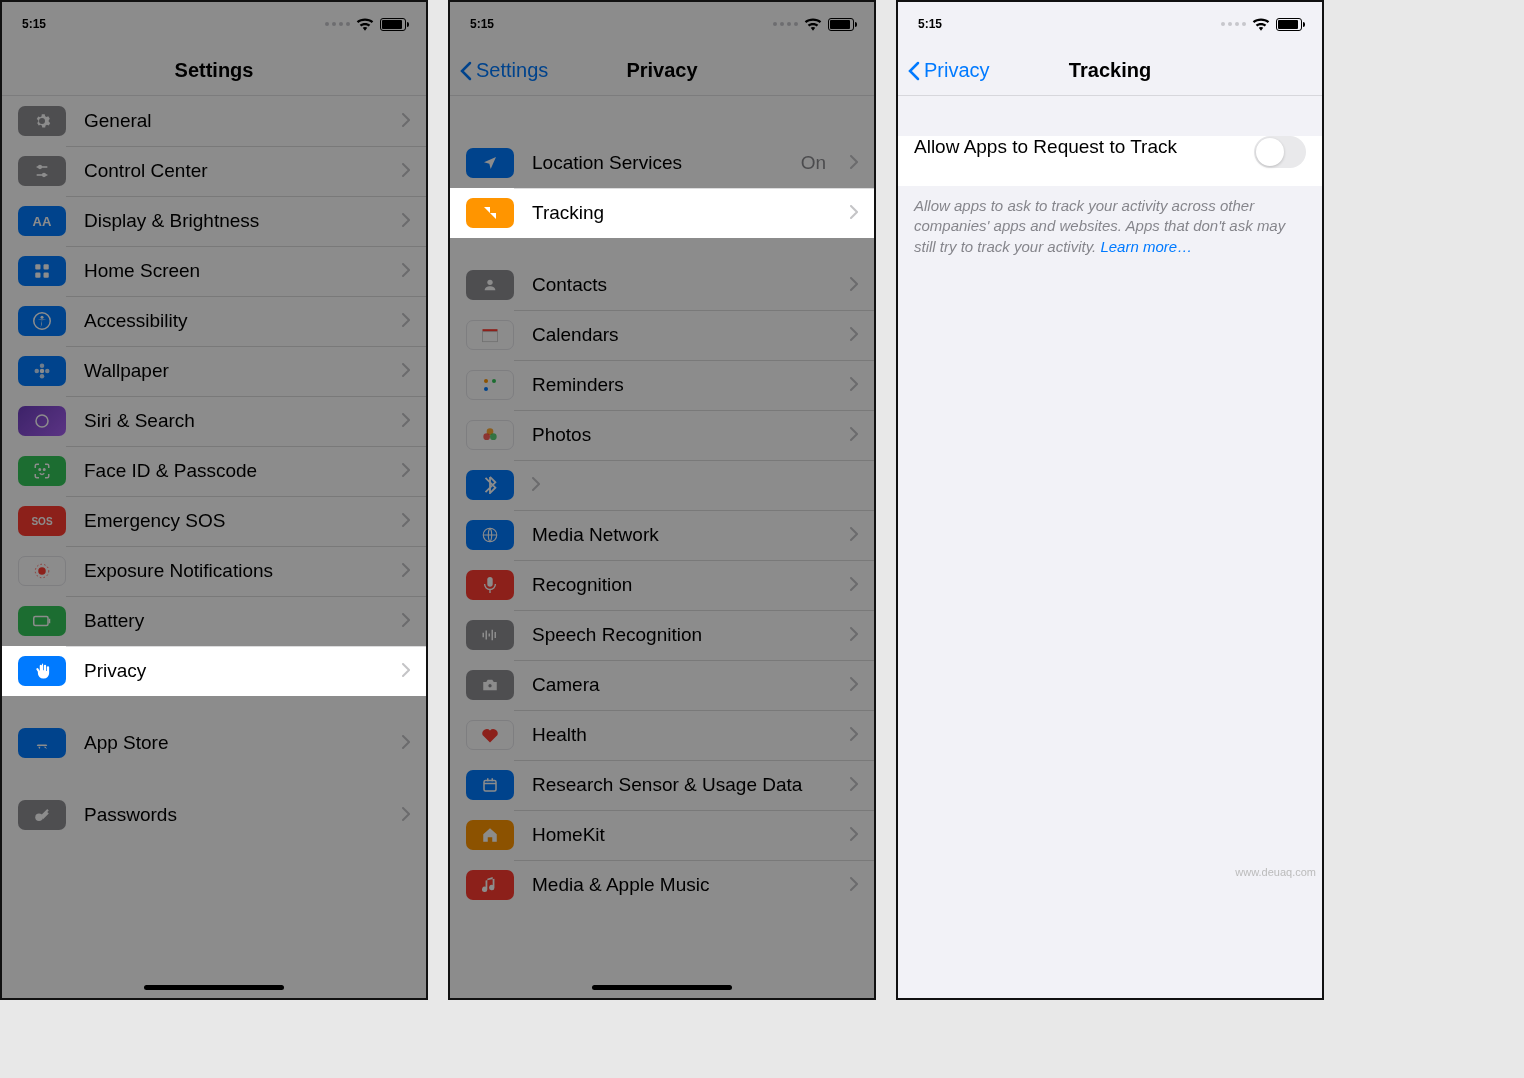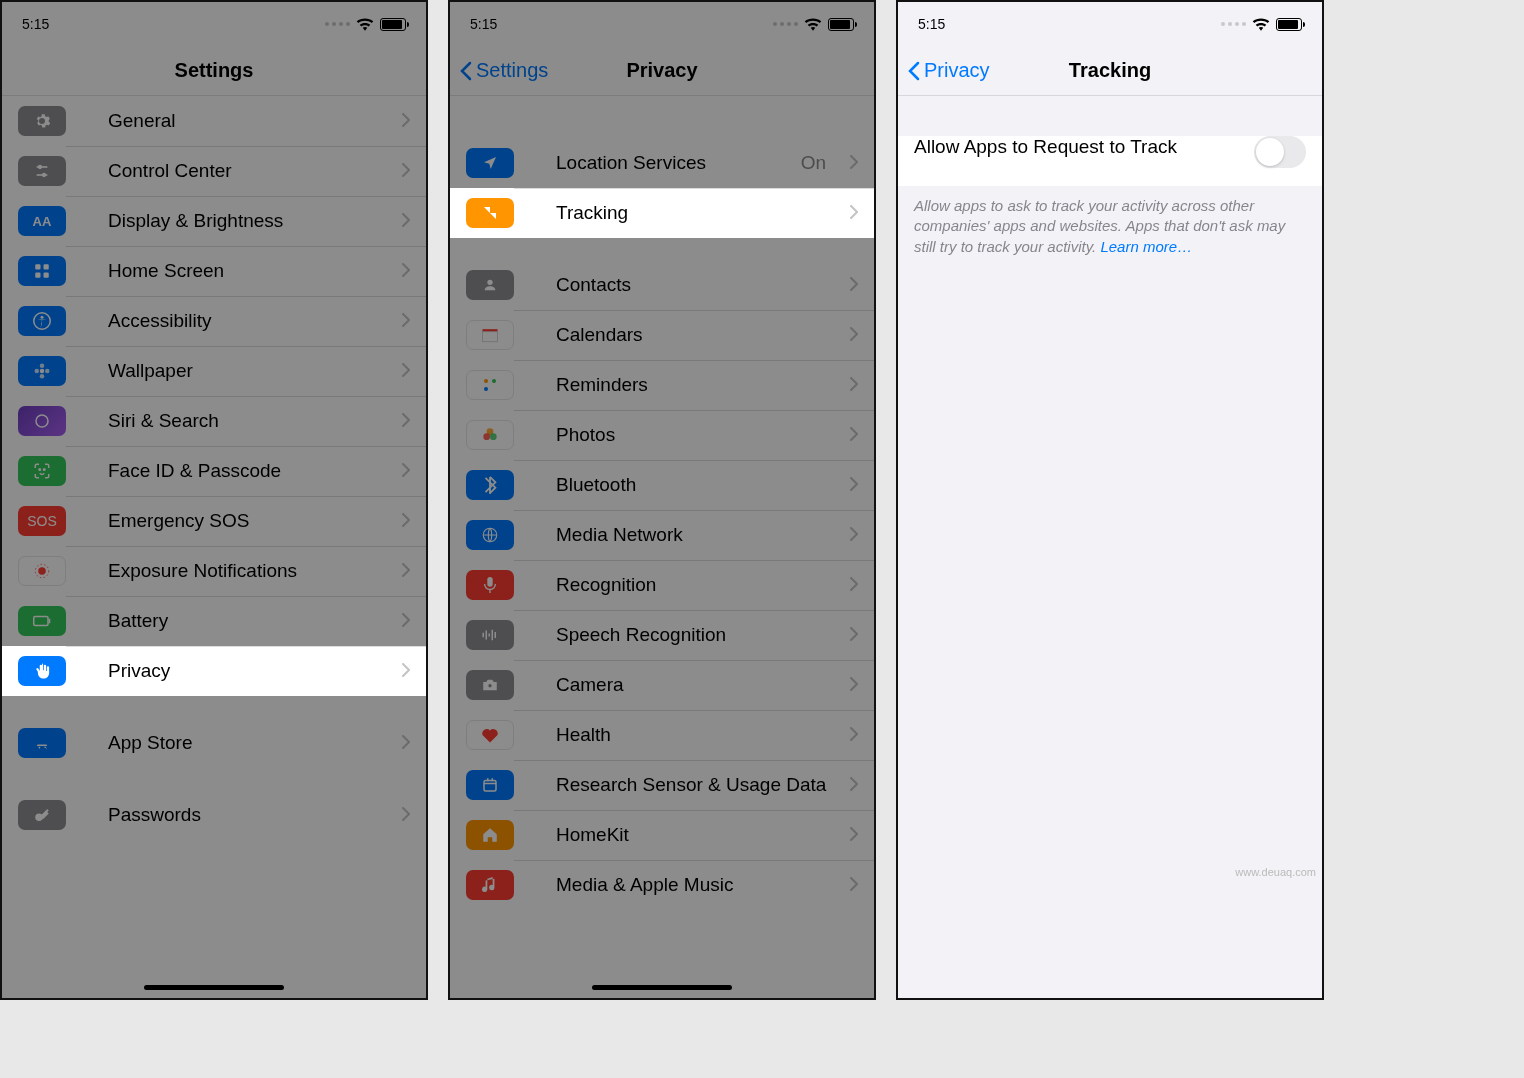--- a/index.html
+++ b/index.html
@@ -8,21 +8,21 @@
     width: 428px; height: 1000px; background: #fff;
     border: 2px solid #111; overflow: hidden; position: relative;
     display: flex; flex-direction: column; flex-shrink: 0;
   }
   .dim::after {
     content: ""; position: absolute; inset: 0; background: rgba(0,0,0,0.45);
     pointer-events: none; z-index: 5;
   }
   .status-bar {
     height: 44px; display: flex; align-items: center; justify-content: space-between;
-    padding: 0 20px; font-size: 14px; font-weight: 400;
+    padding: 0 20px; font-size: 12px; font-weight: 700;
   }
   .status-right { display: flex; align-items: center; gap: 6px; }
   .dots { display: flex; gap: 3px; }
   .dot { width: 4px; height: 4px; border-radius: 50%; background: #c7c7cc; }
   .battery {
     width: 26px; height: 13px; border: 1.5px solid #000; border-radius: 3px; position: relative;
   }
   .battery::after {
     content: ""; position: absolute; right: -4px; top: 3px; width: 2px; height: 5px;
     background: #000; border-radius: 0 2px 2px 0;
@@ -55,21 +55,21 @@
   .cell.highlight { position: relative; z-index: 10; background: #fff; }
   .cell + .cell::before {
     content: ""; position: absolute; left: 64px; right: 0; top: 0;
     height: 1px; background: rgba(60,60,67,0.18);
   }
   .cell .icon {
     width: 48px; height: 30px; border-radius: 7px; margin-right: 18px;
     display: flex; align-items: center; justify-content: center; flex-shrink: 0;
     color: #fff; font-size: 16px;
   }
-  .cell .label { flex: 1; margin-left: 24px; }
+  .cell .label { flex: 1; }
   .cell .detail { color: rgba(60,60,67,0.6); font-size: 19px; margin-right: 24px; }
   .chevron { color: rgba(60,60,67,0.3); }
   .chevron svg { width: 8px; height: 14px; }
 
   .toggle-cell { height: 50px; padding: 0 16px; display: flex; align-items: flex-start; background: #fff; }
   .toggle-cell .label { flex: 1; font-size: 19px; }
   .toggle {
     width: 52px; height: 32px; border-radius: 16px; background: #e9e9eb; position: relative;
   }
   .toggle::after {
@@ -218,21 +218,21 @@
               <circle cx="15" cy="10" r="1" fill="currentColor"></circle>
               <path d="M9 15c1 1 2 1.5 3 1.5s2-.5 3-1.5"></path>
             </svg>
           </span>
         <span class="label">Face ID &amp; Passcode</span>
         <span class="chevron"><svg viewBox="0 0 8 14">
               <path d="M1 1l6 6-6 6" stroke="currentColor" stroke-width="2" fill="none" stroke-linecap="round"></path>
             </svg></span>
       </div>
       <div class="cell">
-        <span class="icon bg-red" style="font-size:14px;font-weight:400">SOS</span>
+        <span class="icon bg-red" style="font-size:10px;font-weight:700">SOS</span>
         <span class="label">Emergency SOS</span>
         <span class="chevron"><svg viewBox="0 0 8 14">
               <path d="M1 1l6 6-6 6" stroke="currentColor" stroke-width="2" fill="none" stroke-linecap="round"></path>
             </svg></span>
       </div>
       <div class="cell">
         <span class="icon bg-white">
             <svg width="18" height="18" viewBox="0 0 24 24" fill="#ff3b30">
               <circle cx="12" cy="12" r="5"></circle>
               <circle cx="12" cy="12" r="9" fill="none" stroke="#ff3b30" stroke-width="1" stroke-dasharray="2 3"></circle>
@@ -404,21 +404,20 @@
         <span class="chevron"><svg viewBox="0 0 8 14">
               <path d="M1 1l6 6-6 6" stroke="currentColor" stroke-width="2" fill="none" stroke-linecap="round"></path>
             </svg></span>
       </div>
       <div class="cell">
         <span class="icon bg-blue">
             <svg width="14" height="18" viewBox="0 0 14 20" fill="none" stroke="currentColor" stroke-width="2">
               <path d="M7 1v18l6-6L2 2m0 16l11-11L7 1"></path>
             </svg>
           </span>
-        <span class="label">Bluetooth</span>
         <span class="chevron"><svg viewBox="0 0 8 14">
               <path d="M1 1l6 6-6 6" stroke="currentColor" stroke-width="2" fill="none" stroke-linecap="round"></path>
             </svg></span>
       </div>
       <div class="cell">
         <span class="icon bg-blue">
             <svg width="18" height="18" viewBox="0 0 24 24" fill="none" stroke="currentColor" stroke-width="1.5">
               <circle cx="12" cy="12" r="9"></circle>
               <path d="M3 12h18M12 3c3 3 3 15 0 18M12 3c-3 3-3 15 0 18"></path>
             </svg>

